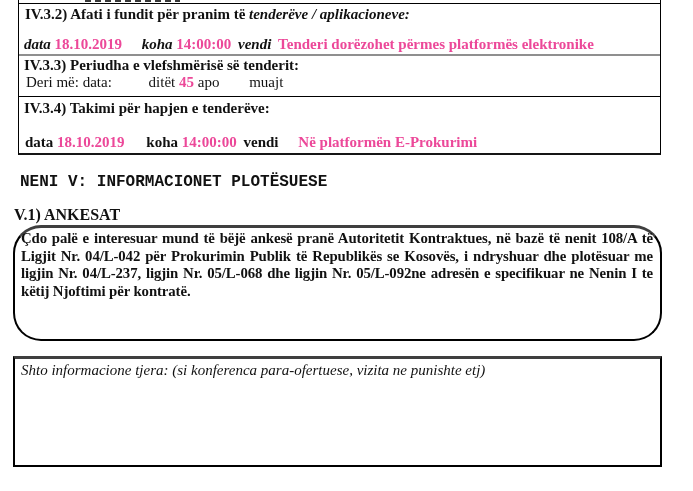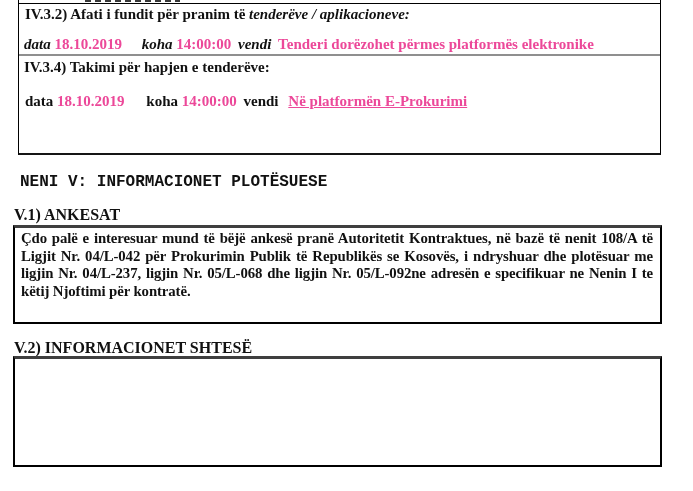--- a/index.html
+++ b/index.html
@@ -27,31 +27,31 @@
   .r1 { height:52px; border-bottom:2px solid #8f8f8f; }
   .r2 { height:41px; border-bottom:1px solid #000; }
   .r3 { height:55px; }
   .line { position:absolute; white-space:nowrap; line-height:15px; }
   .b  { font-weight:bold; }
   .bi { font-weight:bold; font-style:italic; }
   .bv { font-weight:bold; color:#ec4899; }
   .reg { font-weight:normal; }
   .ml33 { margin-left:33px; } .ml26 { margin-left:26px; }
   .ml16 { margin-left:16px; } .ml18 { margin-left:18px; }
-  .ml3 { margin-left:3px; } .ml6 { margin-left:6px;text-decoration:underline; }
+  .ml3 { margin-left:3px; } .ml6 { margin-left:16px; }
   .h { position:absolute; font-weight:bold; font-size:16px; white-space:nowrap; line-height:16px; }
   .h-neni { left:20px; top:174px;font-family:Liberation Mono, monospace; }
   .h-v1 { left:14px; top:207px; }
   .h-v2 { left:14px; top:340px; }
   .box {
     position:absolute; left:13px; width:649px; background:#fff;
     border:2px solid #000; border-top:3px solid #3f3f3f;
     padding:2px 7px 0 6px;
   }
-  .box-v1 { top:225px; height:99px; }
+  .box-v1 { top:225px; height:116px;border-radius:28px; }
   .box-v2 { top:356px; height:111px; }
   .box p.just {
     text-align:justify; font-weight:bold; font-size:14.8px;
     line-height:17.5px; letter-spacing:-0.1px;
   }
   .box-v2 p.just { line-height:18px; }
   .box .extra {
     font-style:italic; font-weight:normal; font-size:15px;
     line-height:18px; text-align:left;
   }
@@ -71,20 +71,30 @@
       <div class="line" style="left:5px; top:33px;">
         <span class="bi">data</span>
         <span class="bv">18.10.2019</span>
         <span class="bi ml16">koha</span>
         <span class="bv">14:00:00</span>
         <span class="bi ml3">vendi</span>
         <span class="bv ml3">Tenderi dorëzohet përmes platformës elektronike</span>
       </div>
     </div>
 
+    <div class="row r2">
+      <div class="line" style="left:5px; top:2px;"><span class="b">IV.3.3) Periudha e vlefshmërisë së tenderit:</span></div>
+      <div class="line" style="left:7px; top:19px;">
+        <span class="reg">Deri më: data:</span>
+        <span class="reg ml33">ditët</span>
+        <span class="bv">45</span>
+        <span class="reg">apo</span>
+        <span class="reg ml26">muajt</span>
+      </div>
+    </div>
 
     <div class="row r3">
       <div class="line" style="left:5px; top:4px;"><span class="b">IV.3.4) Takimi për hapjen e tenderëve:</span></div>
       <div class="line" style="left:6px; top:38px;">
         <span class="b">data</span>
         <span class="bv">18.10.2019</span>
         <span class="b ml18">koha</span>
         <span class="bv">14:00:00</span>
         <span class="b ml3">vendi</span>
         <span class="bv ml6">Në platformën E-Prokurimi</span>
@@ -93,17 +103,17 @@
 
   </div>
 
   <div class="h h-neni">NENI V: INFORMACIONET PLOTËSUESE</div>
 
   <div class="h h-v1">V.1) ANKESAT</div>
   <div class="box box-v1">
     <p class="just">Çdo palë e interesuar mund të bëjë ankesë pranë Autoritetit Kontraktues, në bazë të nenit 108/A të Ligjit Nr. 04/L-042 për Prokurimin Publik të Republikës se Kosovës, i ndryshuar dhe plotësuar me ligjin Nr. 04/L-237, ligjin Nr. 05/L-068 dhe ligjin Nr. 05/L-092ne adresën e specifikuar ne Nenin I te këtij Njoftimi për kontratë.</p>
   </div>
 
-  <div class="h h-v2">V.2) INFORMACIONET SHTESË</div>
   <div class="box box-v2">
+    <p class="extra">Shto informacione tjera: (si konferenca para-ofertuese, vizita ne punishte etj)</p>
   </div>
 
 </div>
 
 </body></html>

